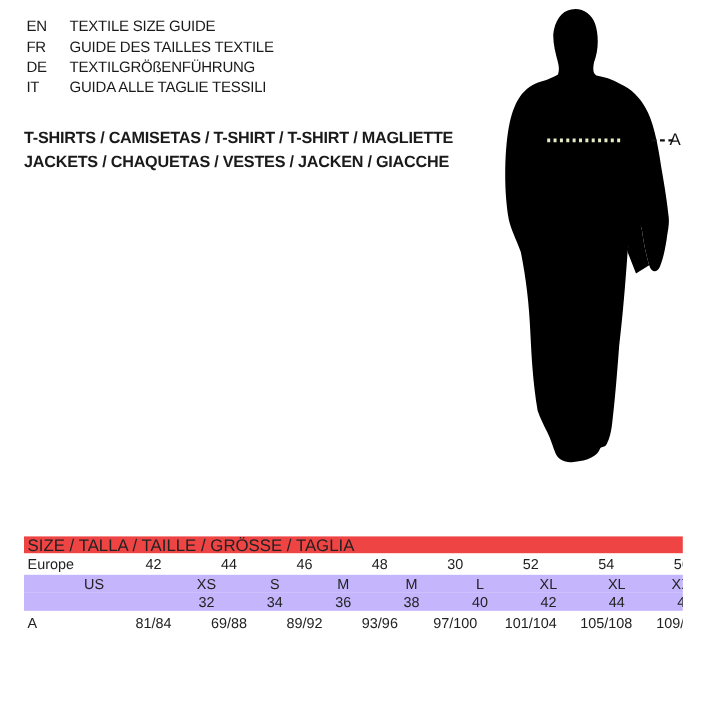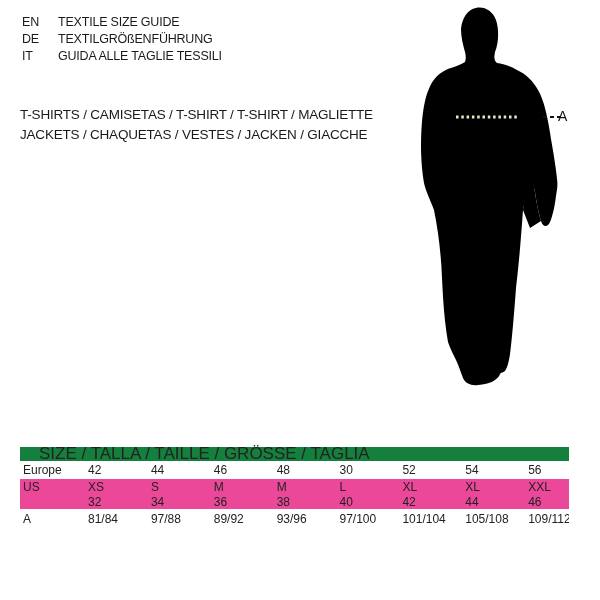--- a/index.html
+++ b/index.html
@@ -6,48 +6,52 @@
   .canvas{
     position:relative;width:569px;height:600px;background:#ffffff;overflow:hidden;
     font-family:"Liberation Sans","DejaVu Sans",sans-serif;color:#1a1a1a;
   }
   
   .lang-list{position:absolute;left:22px;top:14px;}
   .lang-row{display:flex;height:17px;line-height:17px;font-size:12.5px;font-weight:500;letter-spacing:-0.2px;}
   .lang-code{width:36px;flex:0 0 36px;}
   
   .product-lines{position:absolute;left:20px;top:105px;}
-  .product-line{height:20px;line-height:20px;font-size:13.5px;font-weight:400;letter-spacing:-0.2px;}
+  .product-line{height:20px;line-height:20px;font-size:13.5px;font-weight:700;letter-spacing:-0.2px;}
   
   .figure-area{position:absolute;left:410px;top:0;width:190px;height:400px;}
   .figure-area svg{display:block;}
   .measure-label{position:absolute;left:558px;top:108px;font-size:14px;font-weight:400;color:#111;}
   
   .section-title{position:absolute;left:20px;top:420px;font-size:13px;font-weight:700;letter-spacing:-0.2px;}
   
   .size-table{position:absolute;left:20px;top:447px;width:571px;}
-  .t-header{height:14px;line-height:14px;background:#15803d;font-size:17px;padding-left:19px;color:#222;}
-  .t-row{display:grid;grid-template-columns:68px repeat(8,1fr);align-items:center;font-size:12px;color:#222;}
+  .t-header{height:14px;line-height:14px;background:#ef4444;font-size:14px;padding-left:3px;color:#222;}
+  .t-row{display:grid;grid-template-columns:68px repeat(8,1fr);align-items:center;font-size:12px;color:#222;gap:17px;}
   .t-row .lbl{padding-left:3px;text-align:left;}
-  .t-row .val{text-align:left;}
+  .t-row .val{text-align:center;}
   .row-a{height:18px;}
-  .row-b{height:15px;background:#ec4899;}
+  .row-b{height:15px;background:#c4b5fd;padding-left:47px;}
   .row-c{height:20px;}
   
   .footnote{position:absolute;left:20px;top:549px;font-size:12.5px;font-weight:700;letter-spacing:-0.2px;}
 </style>
 </head>
 <body>
 
 <div class="canvas">
 
   <div class="lang-list">
     <div class="lang-row">
       <span class="lang-code">EN</span>
       <span>TEXTILE SIZE GUIDE</span>
+    </div>
+    <div class="lang-row">
+      <span class="lang-code">FR</span>
+      <span>GUIDE DES TAILLES TEXTILE</span>
     </div>
     <div class="lang-row">
       <span class="lang-code">DE</span>
       <span>TEXTILGRÖßENFÜHRUNG</span>
     </div>
     <div class="lang-row">
       <span class="lang-code">IT</span>
       <span>GUIDA ALLE TAGLIE TESSILI</span>
     </div>
   </div>
@@ -137,21 +141,21 @@
       <span class="val">38</span>
       <span class="val">40</span>
       <span class="val">42</span>
       <span class="val">44</span>
       <span class="val">46</span>
     </div>
 
     <div class="t-row row-c">
       <span class="lbl">A</span>
       <span class="val">81/84</span>
-      <span class="val">97/88</span>
+      <span class="val">69/88</span>
       <span class="val">89/92</span>
       <span class="val">93/96</span>
       <span class="val">97/100</span>
       <span class="val">101/104</span>
       <span class="val">105/108</span>
       <span class="val">109/112</span>
     </div>
   </div>
 
 

